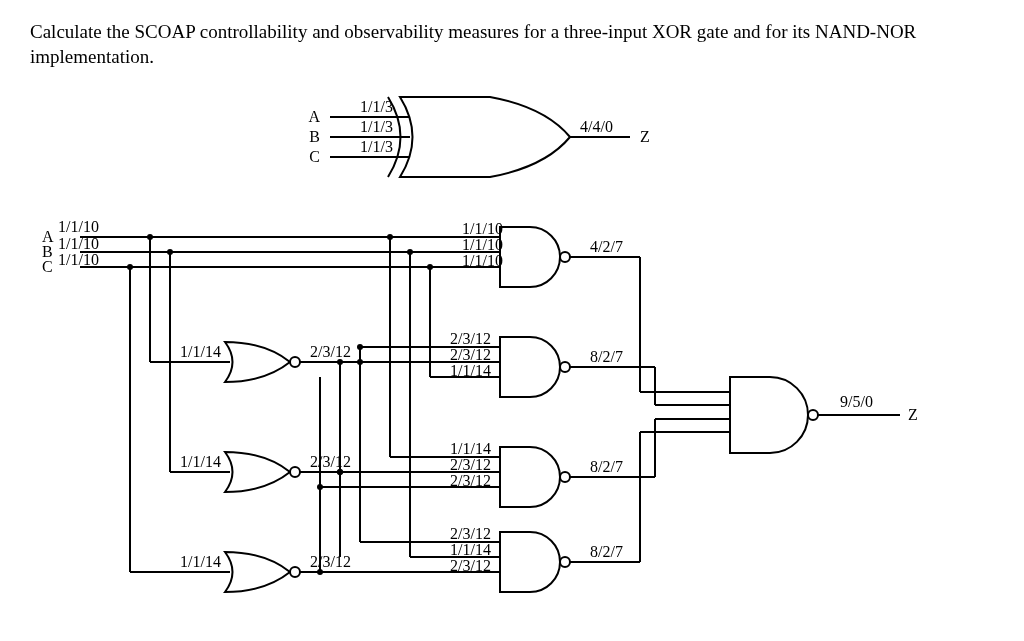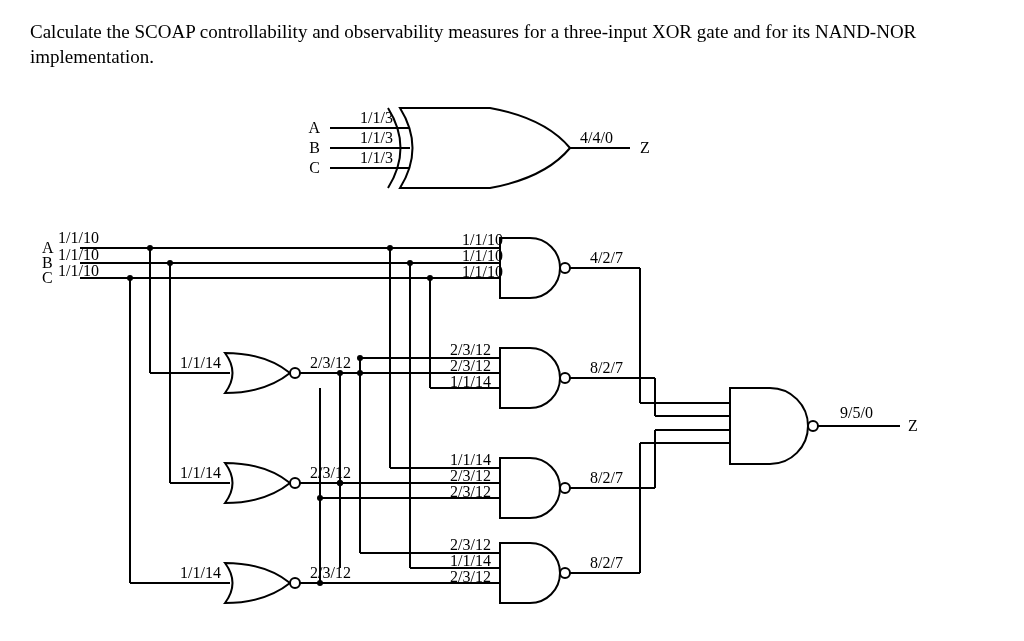--- a/index.html
+++ b/index.html
@@ -4,21 +4,21 @@
 <style>
   body {
     margin: 0;
     padding: 20px 30px;
     font-family: "Times New Roman", serif;
     font-size: 19px;
     background: #fff;
     color: #000;
   }
   .title {
-    margin-bottom: 19px;
+    margin-bottom: 8px;
     line-height: 1.3;
   }
   svg { display: block; }
   .lbl { font-family: "Times New Roman", serif; font-size: 16px; }
   .gate { fill: #fff; stroke: #000; stroke-width: 2; }
   .wire { fill: none; stroke: #000; stroke-width: 2; }
   .node { fill: #000; }
 </style>
 </head>
 <body>

